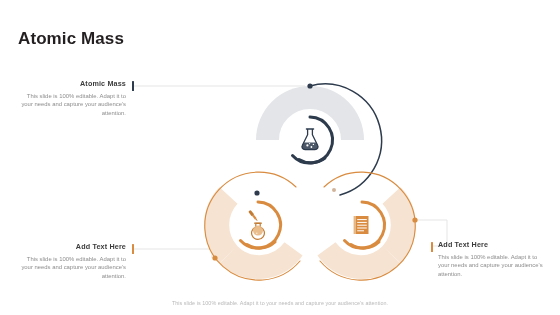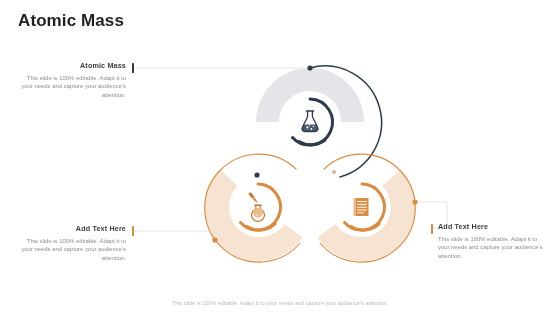--- a/index.html
+++ b/index.html
@@ -3,21 +3,21 @@
 <meta charset="utf-8">
 <style>
   html,body{margin:0;padding:0;}
   body{
     width:560px;height:315px;
     background:#ffffff;
     font-family:"Liberation Sans", sans-serif;
     overflow:hidden;
     position:relative;
   }
-  .slide{position:absolute;inset:0;background:#fff;}
+  .slide{position:absolute;inset:0;background:#fff;margin-top:18px;}
 
   
   .title{
     position:absolute;left:18px;top:11px;
     font-size:17px;font-weight:bold;color:#231f20;
     letter-spacing:.1px;
   }
 
   
   .callout{position:absolute;}

